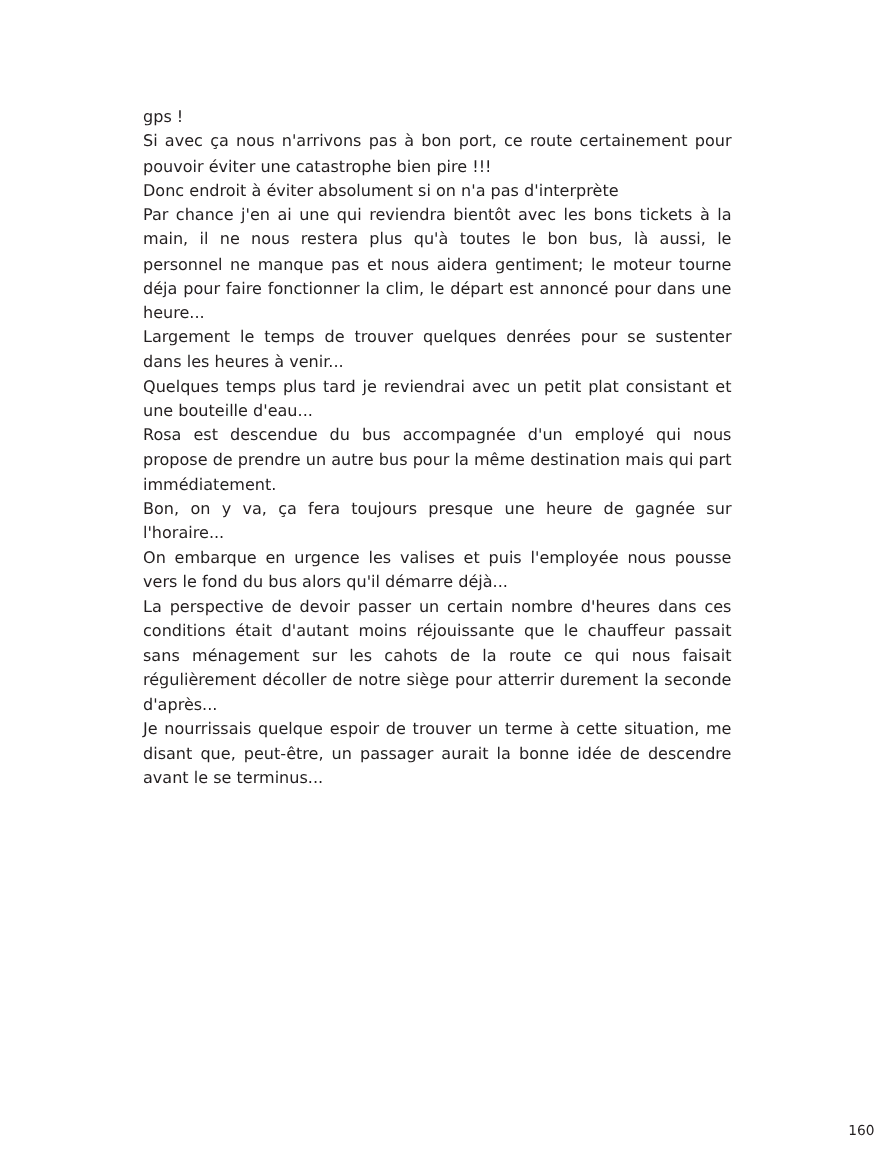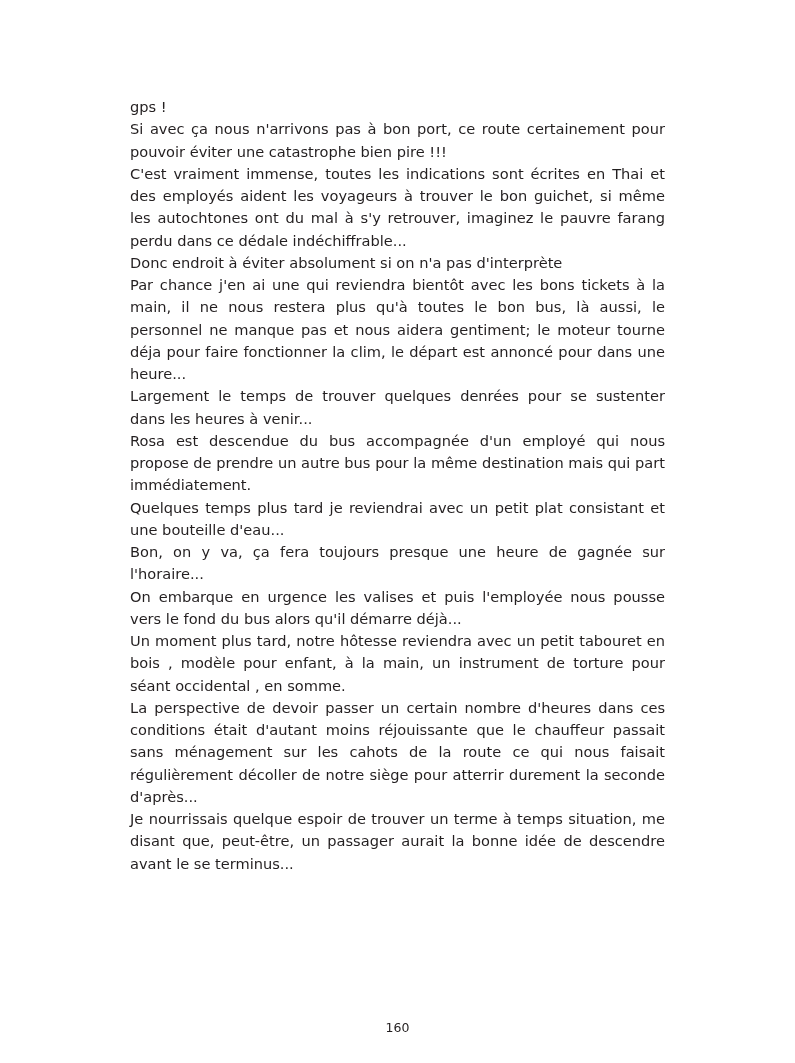--- a/index.html
+++ b/index.html
@@ -36,38 +36,36 @@
     hyphens: none;
   }
   .para.last-line-natural {
     text-align-last: left;
   }
   .page-number {
     position: absolute;
     left: 0;
     right: 0;
     bottom: 28px;
-    text-align: center;
+    text-align: right;
     font-size: 12.5px;
     color: #231f20;
   }
 </style>
 </head>
 <body>
 
 <div class="page">
   <div class="text-block">
     <p class="para last-line-natural">gps !</p>
     <p class="para last-line-natural">Si avec ça nous n'arrivons pas à bon port, ce route certainement pour pouvoir éviter une catastrophe bien pire !!!</p>
-    <p class="para last-line-natural">C'est vraiment immense, toutes les indications sont écrites en Thai et des employés aident les voyageurs à trouver le bon guichet, si même les autochtones ont du mal à s'y retrouver, imaginez le pauvre farang perdu dans ce dédale indéchiffrable...</p>
     <p class="para last-line-natural">Donc endroit à éviter absolument si on n'a pas d'interprète</p>
     <p class="para last-line-natural">Par chance j'en ai une qui reviendra bientôt avec les bons tickets à la main, il ne nous restera plus qu'à toutes le bon bus, là aussi, le personnel ne manque pas et nous aidera gentiment; le moteur tourne déja pour faire fonctionner la clim, le départ est annoncé pour dans une heure...</p>
     <p class="para last-line-natural">Largement le temps de trouver quelques denrées pour se sustenter dans les heures à venir...</p>
+    <p class="para last-line-natural">Quelques temps plus tard je reviendrai avec un petit plat consistant et une bouteille d'eau...</p>
     <p class="para last-line-natural">Rosa est descendue du bus accompagnée d'un employé qui nous propose de prendre un autre bus pour la même destination mais qui part immédiatement.</p>
-    <p class="para last-line-natural">Quelques temps plus tard je reviendrai avec un petit plat consistant et une bouteille d'eau...</p>
     <p class="para last-line-natural">Bon, on y va, ça fera toujours presque une heure de gagnée sur l'horaire...</p>
     <p class="para last-line-natural">On embarque en urgence les valises et puis l'employée nous pousse vers le fond du bus alors qu'il démarre déjà...</p>
-    <p class="para last-line-natural">Un moment plus tard, notre hôtesse reviendra avec un petit tabouret en bois , modèle pour enfant, à la main, un instrument de torture pour séant occidental , en somme.</p>
     <p class="para last-line-natural">La perspective de devoir passer un certain nombre d'heures dans ces conditions était d'autant moins réjouissante que le chauffeur passait sans ménagement sur les cahots de la route ce qui nous faisait régulièrement décoller de notre siège pour atterrir durement la seconde d'après...</p>
-    <p class="para last-line-natural">Je nourrissais quelque espoir de trouver un terme à temps situation, me disant que, peut-être, un passager aurait la bonne idée de descendre avant le se terminus...</p>
+    <p class="para last-line-natural">Je nourrissais quelque espoir de trouver un terme à cette situation, me disant que, peut-être, un passager aurait la bonne idée de descendre avant le se terminus...</p>
   </div>
   <div class="page-number">160</div>
 </div>
 
 </body></html>

